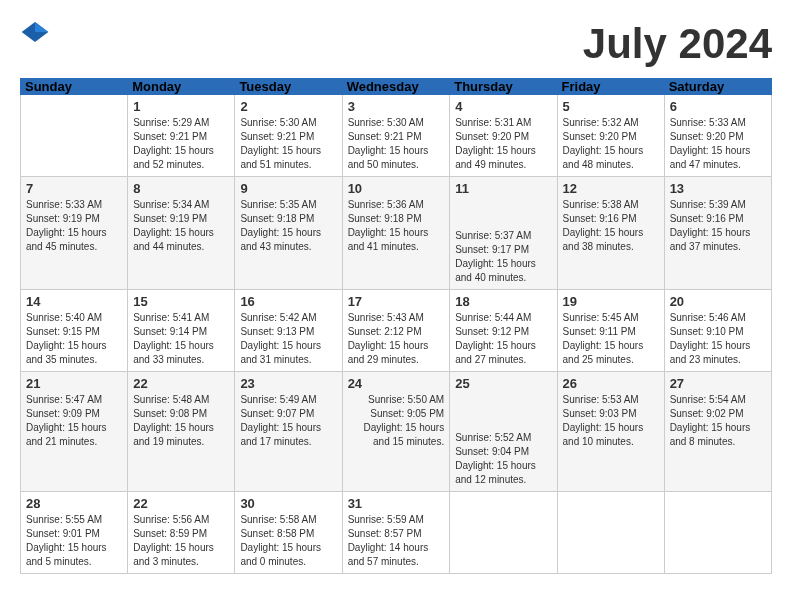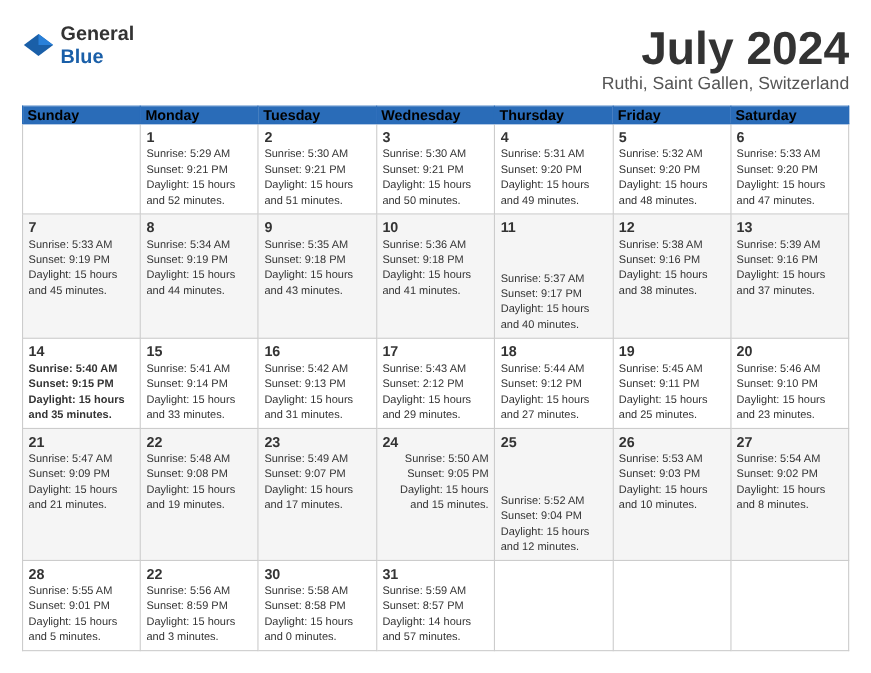--- a/index.html
+++ b/index.html
@@ -79,28 +79,23 @@
   </style>
 </head>
 <body>
 
 <div class="header">
   <div class="logo">
     <svg class="logo-icon" viewBox="0 0 36 28" xmlns="http://www.w3.org/2000/svg">
       <polygon points="18,2 34,14 18,26 2,14" fill="#1a5fa8"></polygon>
       <polygon points="18,2 34,14 18,14" fill="#2980d9"></polygon>
     </svg>
-    <div>
-      <span style="font-size:18px;font-weight:bold;color:#333;">General</span><br>
-      <span style="font-size:18px;font-weight:bold;color:#1a5fa8;">Blue</span>
-    </div>
   </div>
   <div class="title-block">
     <div class="month-year">July 2024</div>
-    <div class="location">Ruthi, Saint Gallen, Switzerland</div>
   </div>
 </div>
 
 <table class="calendar">
   <thead>
     <tr>
     <th>Sunday</th>
         <th>Monday</th>
         <th>Tuesday</th>
         <th>Wednesday</th>
@@ -202,21 +197,21 @@
           <span class="day-number">13</span>
           <div class="day-info" style="white-space: pre-line;">Sunrise: 5:39 AM
 Sunset: 9:16 PM
 Daylight: 15 hours
 and 37 minutes.</div>
         </td>
       </tr>
       <tr>
         <td>
           <span class="day-number">14</span>
-          <div class="day-info" style="white-space: pre-line; font-weight: bold;">Sunrise: 5:40 AM
+          <div class="day-info" style="white-space: pre-line;">Sunrise: 5:40 AM
 Sunset: 9:15 PM
 Daylight: 15 hours
 and 35 minutes.</div>
         </td>
         <td>
           <span class="day-number">15</span>
           <div class="day-info" style="white-space: pre-line;">Sunrise: 5:41 AM
 Sunset: 9:14 PM
 Daylight: 15 hours
 and 33 minutes.</div>

